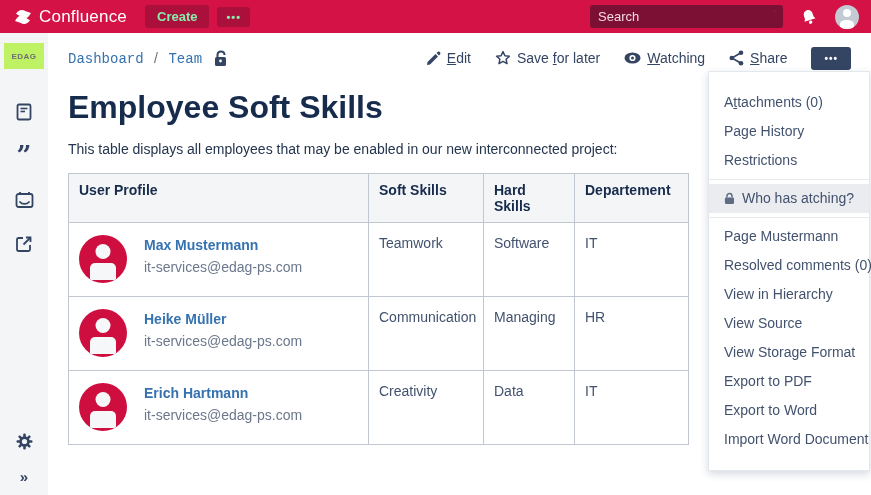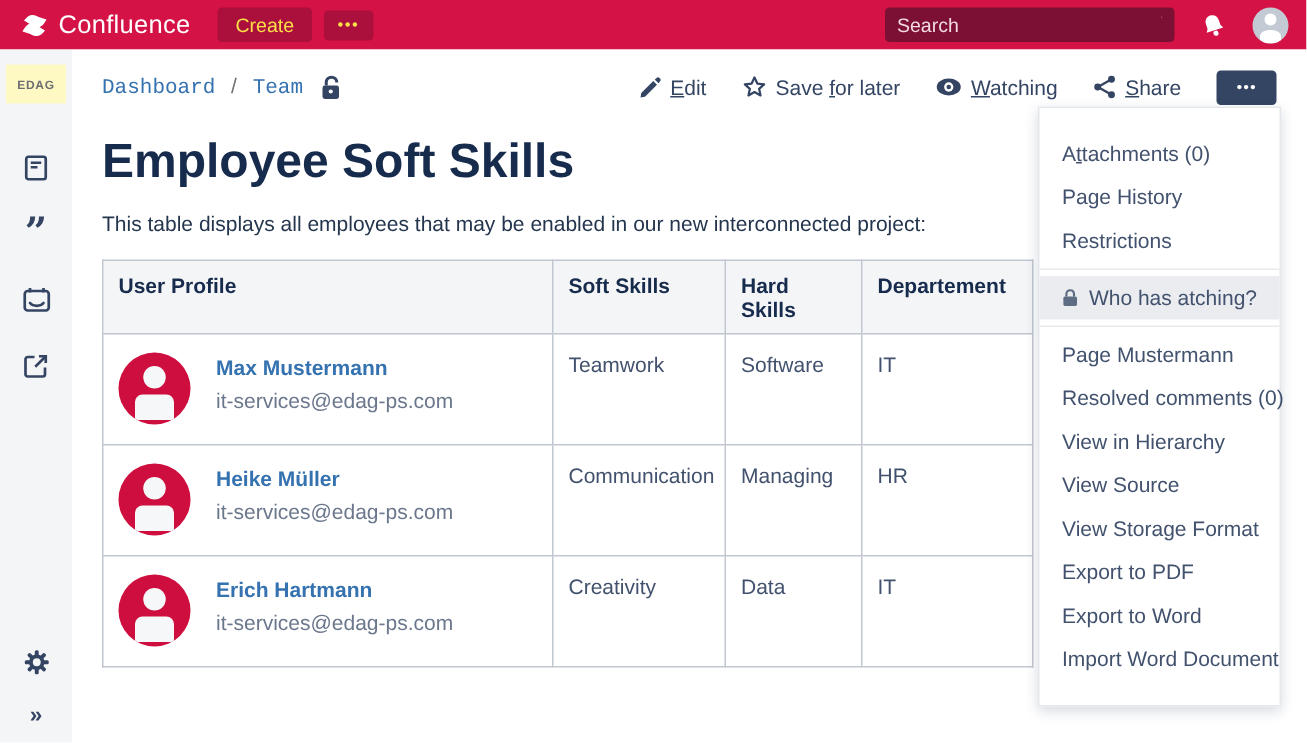--- a/index.html
+++ b/index.html
@@ -11,23 +11,23 @@
     color: #172B4D;
   }
   
   .topbar {
     height: 33px; background: #D41245; display: flex; align-items: center;
     padding: 0 12px 0 14px; color: #fff;
   }
   .brand { display: flex; align-items: center; gap: 7px; margin-right: 18px; }
   .brand-name { font-size: 17px; font-weight: 400; color: #fff; letter-spacing: .2px; }
   .tb-btn {
-    background: #AB0F3C; color: #fde047; border: none; border-radius: 3px;
+    background: #AB0F3C; color: #86efac; border: none; border-radius: 3px;
     font-family: "Liberation Sans", sans-serif;
-    font-size: 13px; font-weight: normal; padding: 4px 12px; margin-right: 8px; cursor: pointer;
+    font-size: 13px; font-weight: bold; padding: 4px 12px; margin-right: 8px; cursor: pointer;
   }
   .tb-btn.dots { font-size: 11px; letter-spacing: 1px; padding: 4px 9px; }
   .tb-spacer { flex: 1; }
   .searchbox {
     display: flex; background: #7C1034; border-radius: 3px;
     width: 193px; height: 23px; padding: 0 8px; margin-right: 18px;
   }
   .searchbox input {
     flex: 1; background: transparent; border: none; outline: none; color: #fff;
     font-family: "Liberation Sans", sans-serif; font-size: 13px;
@@ -42,21 +42,21 @@
   .person-body { position: absolute; left: 50%; transform: translateX(-50%); background: #fff; border-radius: 45% 45% 0 0; }
   .tb-avatar .person-head { width: 8px; height: 8px; top: 4px; }
   .tb-avatar .person-body { width: 14px; height: 9px; bottom: 0; }
   
   .shell { display: flex; height: 462px; }
   .sidebar {
     width: 48px; background: #F4F5F7; display: flex; flex-direction: column;
     align-items: center; padding: 10px 0 10px 0; flex-shrink: 0;
   }
   .edag-logo {
-    background: #fef9c3; width: 40px; height: 26px; display: flex; align-items: center;
+    background: #bef264; width: 40px; height: 26px; display: flex; align-items: center;
     justify-content: center; font-size: 8px; font-weight: bold; color: #6d6e71;
     letter-spacing: .5px; margin-bottom: 34px;
   }
   .sb-icon { margin-bottom: 26px; color: #344563; cursor: pointer; display: flex; }
   .sb-quote { font-family: "DejaVu Serif", serif; font-size: 26px; font-weight: bold; color: #344563; line-height: 16px; height: 18px; }
   .sb-spacer { flex: 1; }
   .sb-bottom { margin-bottom: 18px; }
   .sb-expand { font-size: 15px; font-weight: bold; color: #344563; cursor: pointer; }
   
   .main { flex: 1; padding: 10px 20px 0 20px; background: #fff; position: relative; }
@@ -83,21 +83,21 @@
   .row-avatar {
     width: 48px; height: 48px; border-radius: 50%; background: #CE0E3F;
     position: relative; overflow: hidden; flex-shrink: 0;
   }
   .row-avatar .person-head { width: 15px; height: 15px; top: 9px; background: #F6F7F8; }
   .row-avatar .person-body { width: 26px; height: 17px; bottom: 3px; background: #F6F7F8; border-radius: 5px 5px 0 0; }
   .p-name { color: #3572B0; font-size: 14px; font-weight: bold; text-decoration: none; cursor: pointer; display: block; margin-top: 2px; }
   .p-email { color: #6B778C; font-size: 14px; margin-top: 6px; display: block; }
   
   .menu {
-    position: absolute; top: 71px; right: 17px; width: 162px; background: #fff;
+    position: absolute; top: 71px; right: 1px; width: 162px; background: #fff;
     border: 1px solid #E4E7EB; box-shadow: 0 3px 8px rgba(23,43,77,.18);
     padding: 16px 0; z-index: 20;
   }
   .menu-item {
     font-size: 14px; color: #42526E; padding: 6px 15px; cursor: pointer;
     display: flex; align-items: center; gap: 7px; line-height: 17px;
     white-space: nowrap;
   }
   .menu-item .u { text-decoration: underline; }
   .menu-item.highlighted { background: #EBECF0; }

